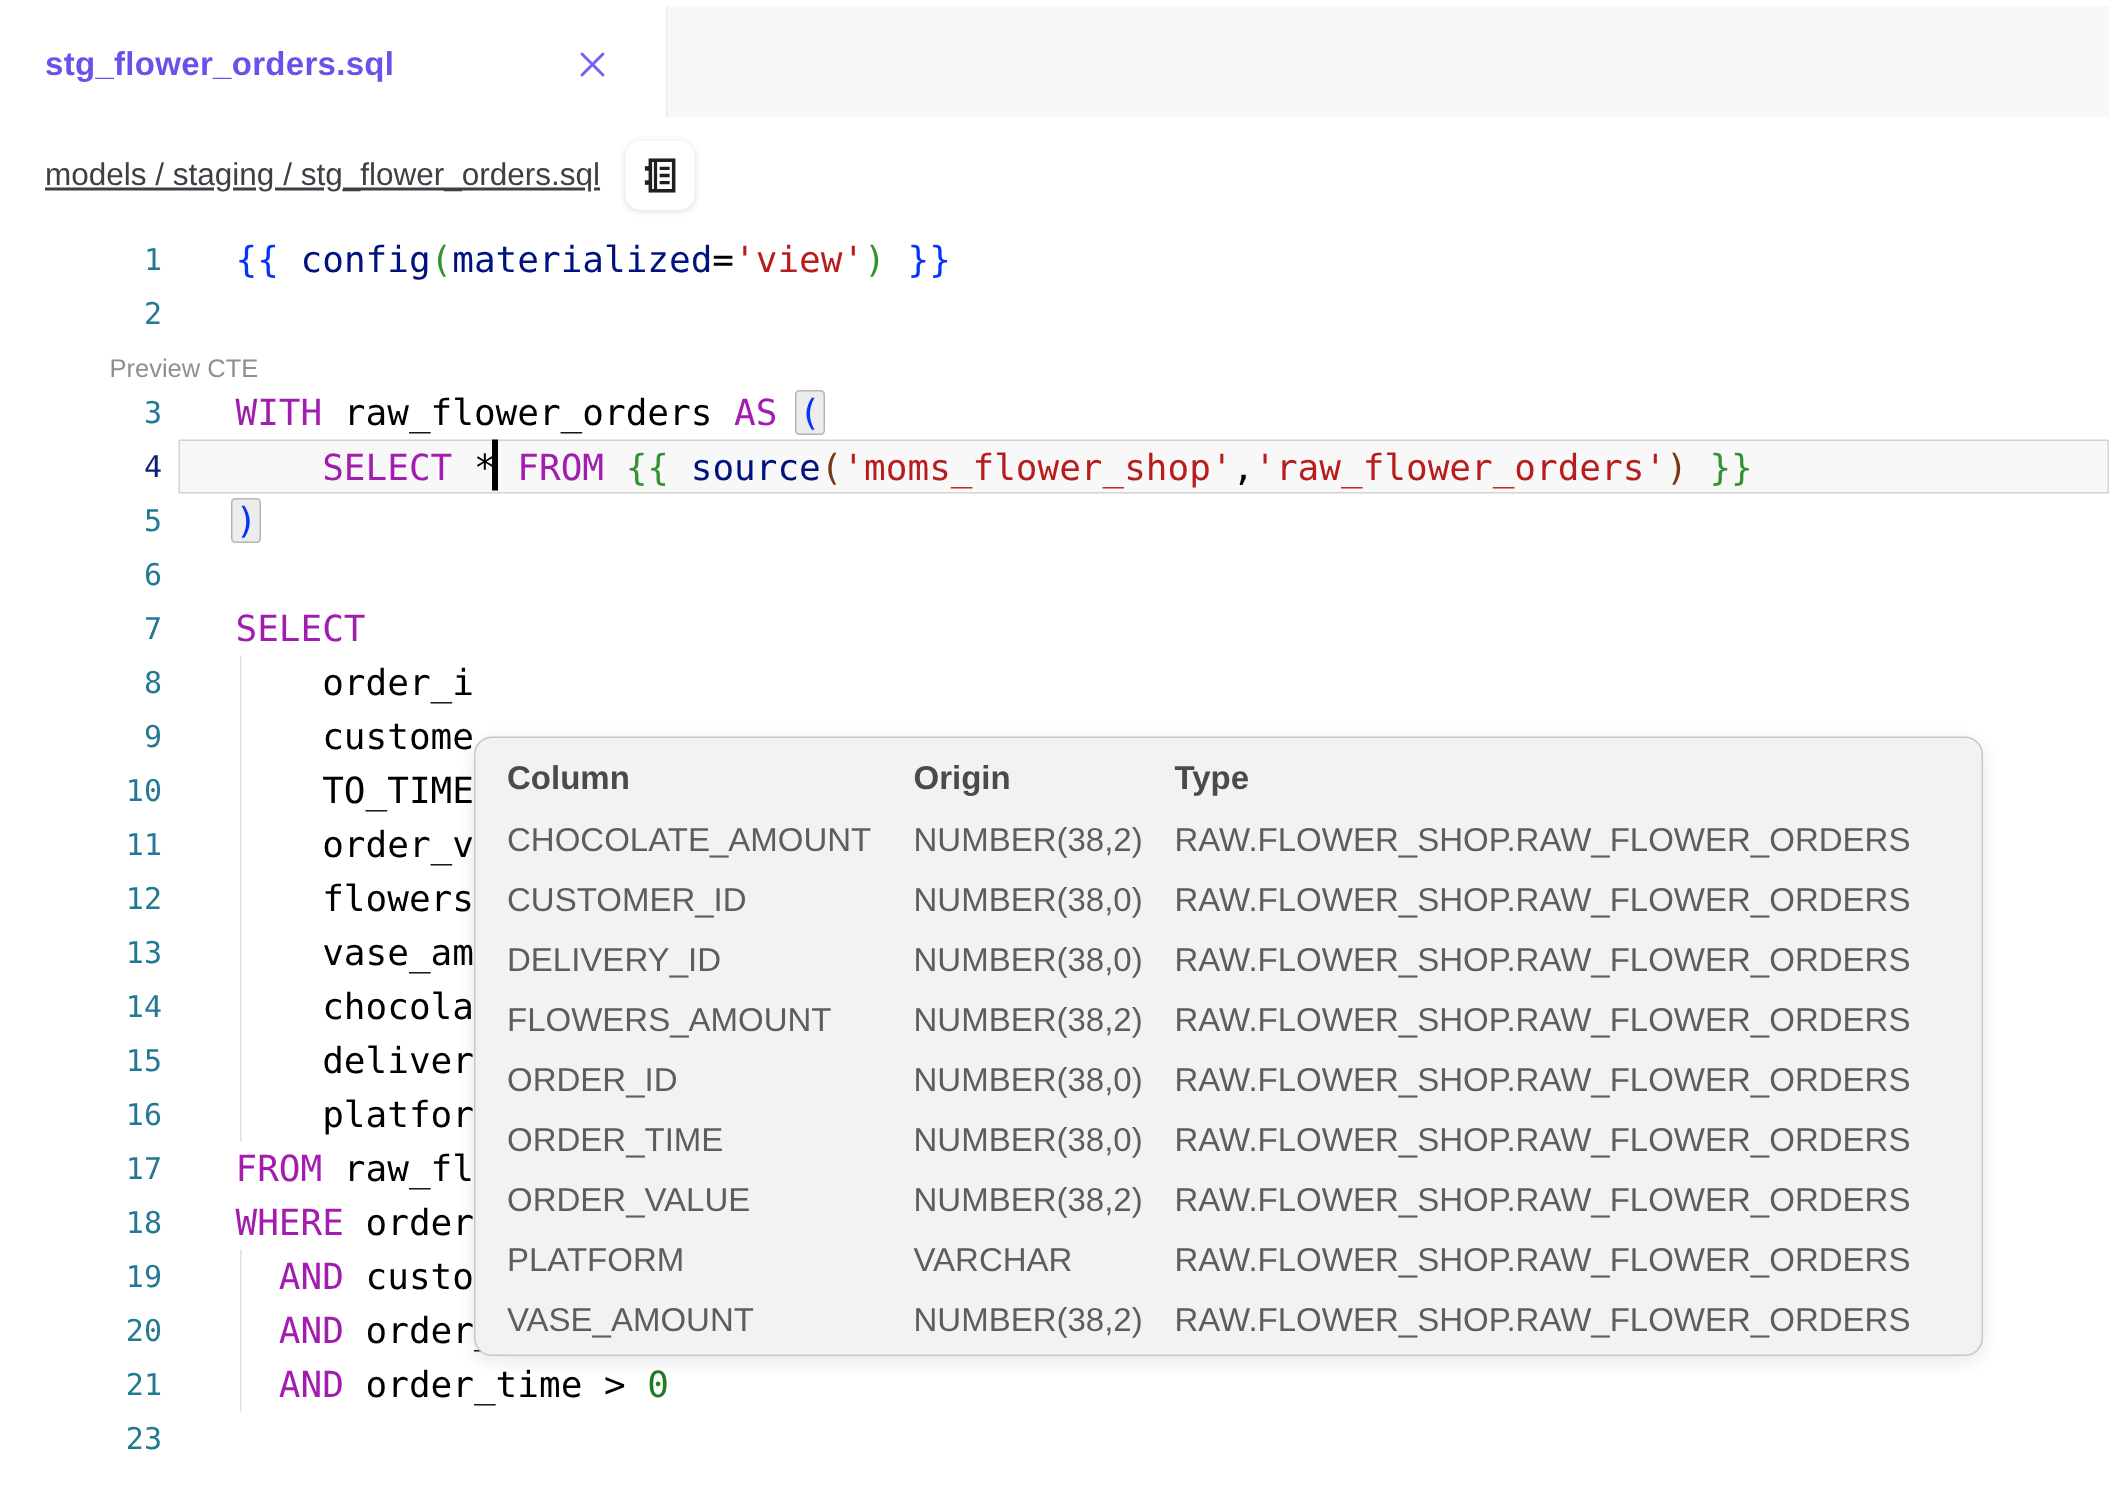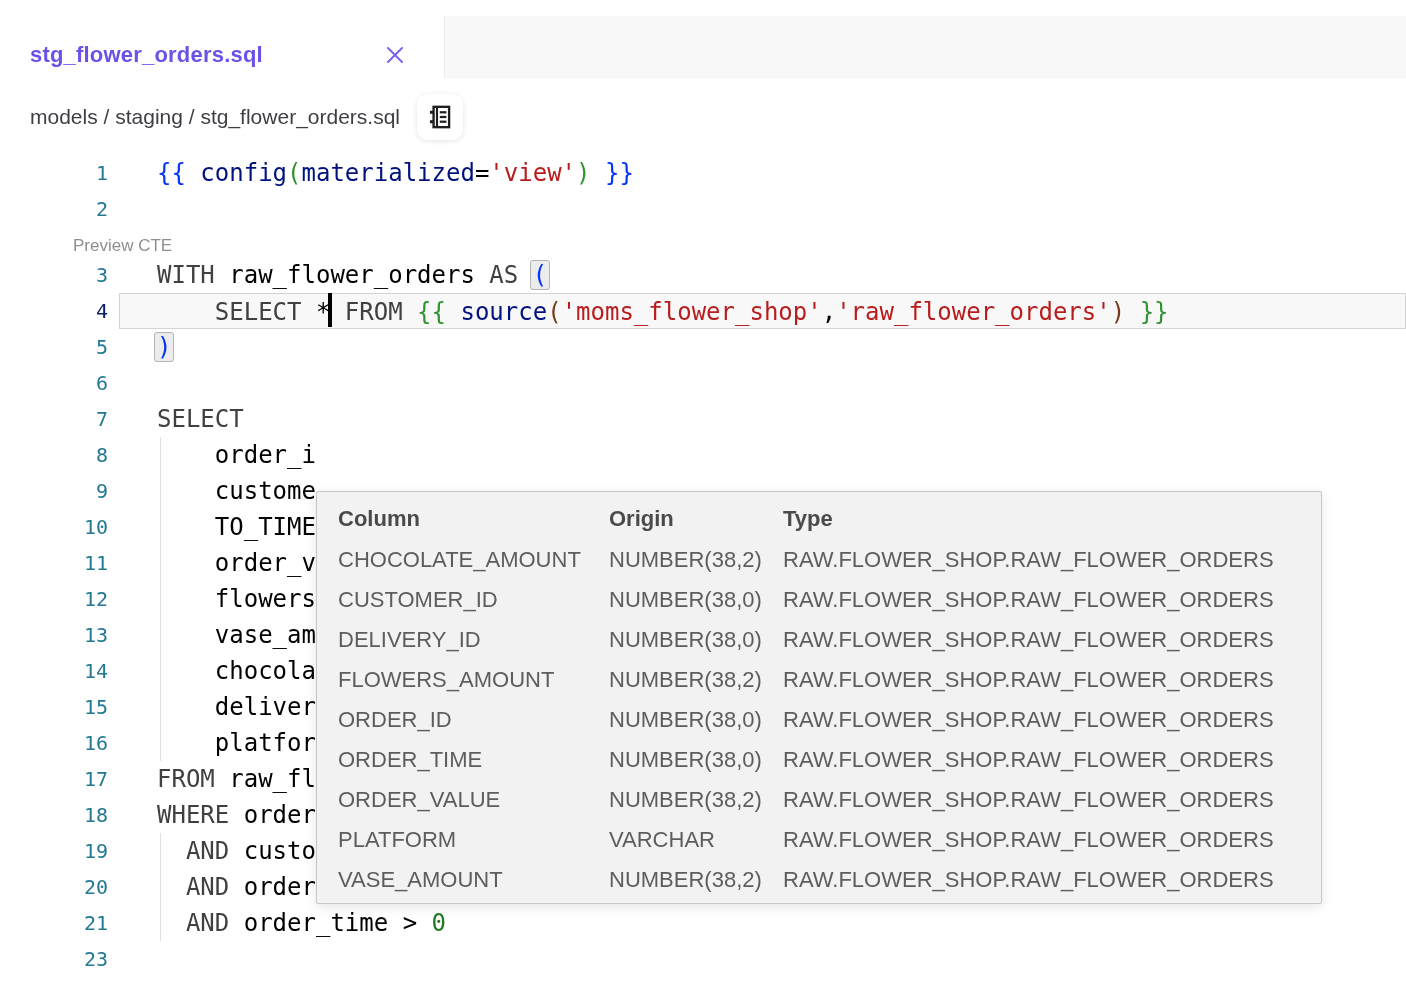--- a/index.html
+++ b/index.html
@@ -1,61 +1,61 @@
 <!DOCTYPE html>
 <html><head>
 <meta charset="utf-8">
 <style>
   html,body{margin:0;padding:0;}
   body{
     width:1406px;height:994px;overflow:hidden;background:#ffffff;
     font-family:"Liberation Sans",sans-serif;position:relative;
   }
   
-  .tabbar{position:absolute;top:16px;left:0;width:1406px;height:80px;background:#ffffff;}
+  .tabbar{position:absolute;top:4px;left:0;width:1406px;height:80px;background:#ffffff;}
   .tabstrip-rest{position:absolute;left:444px;top:0;right:0;height:77px;background:#f8f8f8;
     border-bottom:1px solid #e2e2e2;border-left:1px solid #ececec;}
   .tab-active{position:absolute;left:0;top:0;width:444px;height:78px;background:#ffffff;
     display:flex;align-items:center;cursor:pointer;}
   .tab-title{margin-left:30px;font-size:22px;font-weight:bold;color:#6b51e9;letter-spacing:.2px;}
   .tab-close{position:absolute;right:36px;top:50%;transform:translateY(-50%);width:26px;height:26px;
     display:flex;align-items:center;justify-content:center;cursor:pointer;}
   
   .crumbrow{position:absolute;top:78px;left:0;width:1406px;height:77px;background:#ffffff;
     display:flex;align-items:center;}
-  .crumb{margin-left:30px;font-size:21px;color:#3e3e44;}
+  .crumb{margin-left:30px;font-size:21px;color:#3e3e44;text-decoration:underline;}
   .crumb-btn{margin-left:17px;width:46px;height:46px;border-radius:10px;background:#ffffff;
     box-shadow:0 1px 5px rgba(0,0,0,.12);display:flex;align-items:center;justify-content:center;cursor:pointer;}
   
   .editor{position:absolute;top:155px;left:0;width:1406px;height:839px;background:#ffffff;}
   .code-row{display:flex;height:36px;position:relative;}
   .gutter{width:108px;flex:none;text-align:right;font-family:"DejaVu Sans Mono",monospace;
     font-size:20px;line-height:36px;color:#237893;z-index:2;}
   .code{margin-left:49px;font-family:"DejaVu Sans Mono",monospace;font-size:24px;line-height:36px;
     white-space:pre;color:#000000;position:relative;z-index:2;}
   .current .gutter{color:#0b216f;}
   .hl{position:absolute;left:119px;right:0;top:0;bottom:0;background:#f8f8f8;
     border:1px solid #d4d4d4;box-sizing:border-box;z-index:1;}
   .codelens-row{height:30px;padding-left:73px;font-size:17px;color:#8f8f8f;
     display:flex;align-items:flex-end;line-height:22px;cursor:pointer;}
   
   .pl{color:#000000}
-  .kw{color:#404040}
+  .kw{color:#a21caf}
   .fn{color:#00127e}
   .str{color:#b91c1c}
   .num{color:#227b22}
   .b1{color:#0433fa}
   .b2{color:#319331}
   .b3{color:#7b3814}
   .mb{background:#ececec;border:1px solid #b5b5b5;border-radius:3px;padding:0 2px;margin:0 -3px;}
   .caret{display:inline-block;width:4px;height:34px;background:#000;margin:0 -2px;vertical-align:-7px;}
   .guide{position:absolute;width:1px;background:#e0e0e0;left:160px;z-index:0;}
   
   .popup{position:absolute;left:316px;top:336px;width:1006px;height:413px;background:#f2f2f2;
-    border:1px solid #c7c7c7;border-radius:2px;box-shadow:0 3px 12px rgba(0,0,0,.10);
+    border:1px solid #c7c7c7;border-radius:12px;box-shadow:0 3px 12px rgba(0,0,0,.10);
     box-sizing:border-box;z-index:10;padding:6px 0 0 21px;overflow:hidden;}
   .pop-grid{display:grid;grid-template-columns:271px 174px auto;}
   .pop-h{font-weight:bold;color:#4a4a4a;font-size:22px;height:42px;line-height:42px;white-space:nowrap;}
   .pop-c{color:#5d5d5d;font-size:22px;height:40px;line-height:40px;white-space:nowrap;}
 </style>
 </head>
 <body>
 
 <div class="tabbar">
   <div class="tabstrip-rest"></div>

